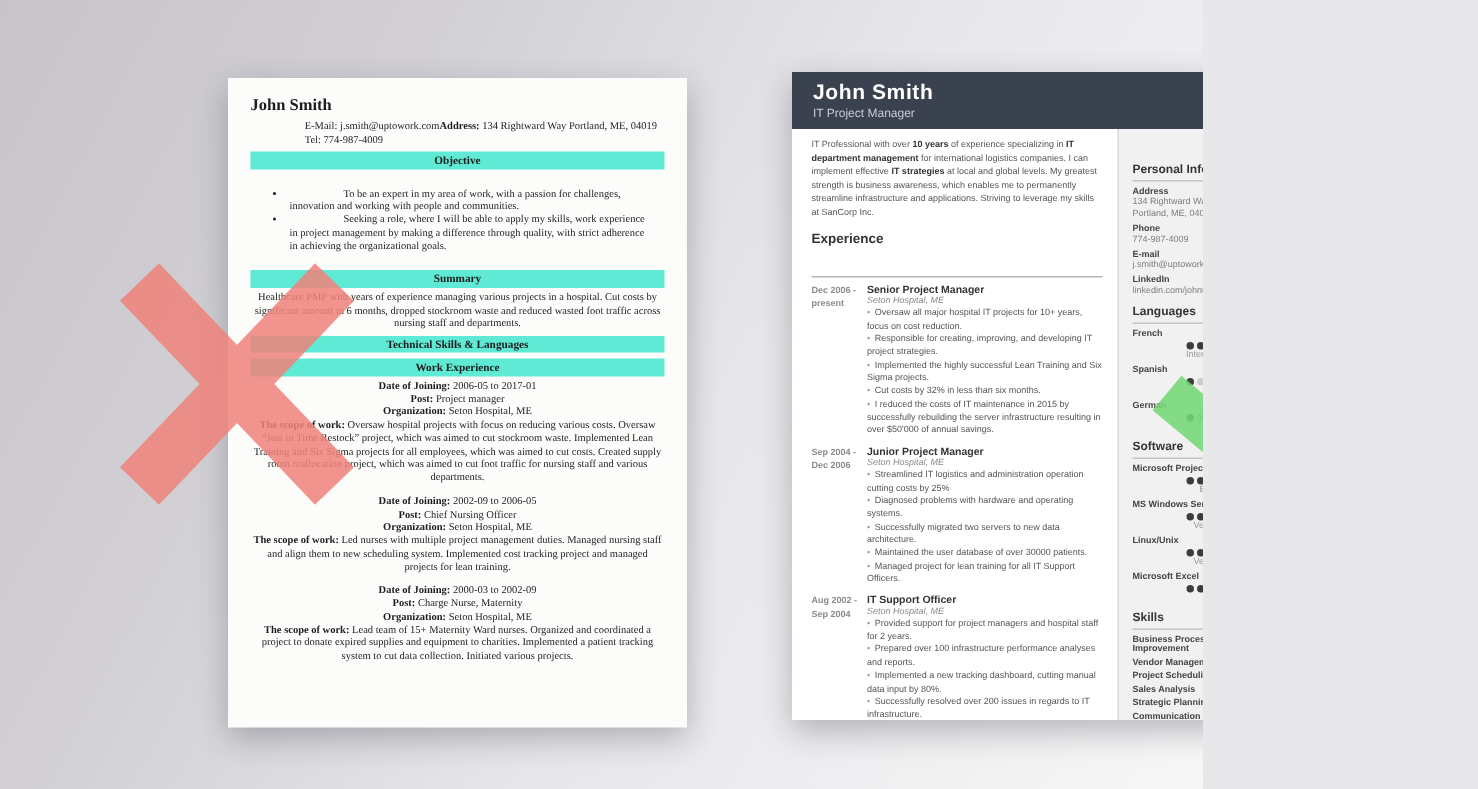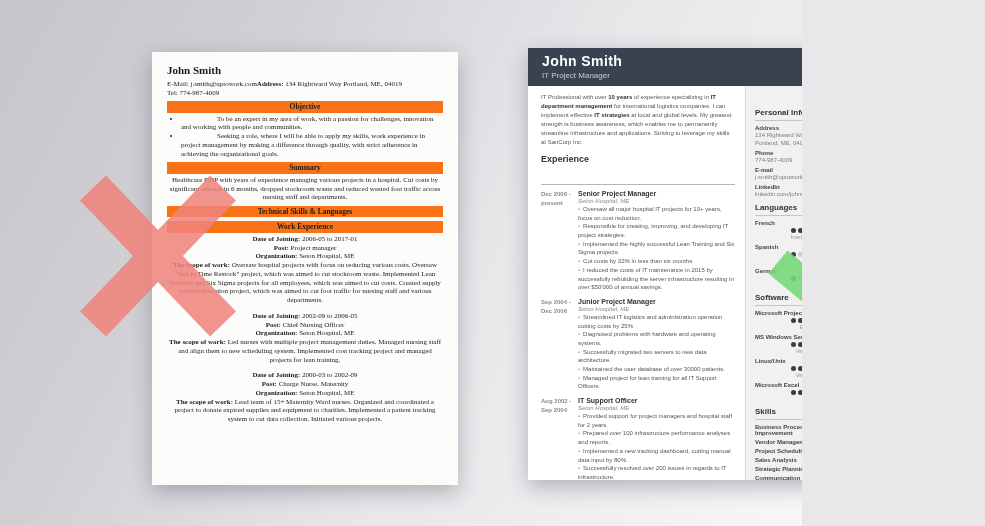--- a/index.html
+++ b/index.html
@@ -10,27 +10,27 @@
     font-family:"Liberation Sans", sans-serif;
   }
   
   .page-left {
     position:absolute; left:152px; top:52px; width:306px; height:433px;
     background:#fcfcfb; box-shadow:0 7px 20px rgba(40,40,55,.30);
     padding:12px 15px; font-family:"Liberation Serif", serif;
     font-size:7px; line-height:1.25; color:#1c1c1c; overflow:hidden;
   }
   .l-name { font-size:11px; font-weight:bold; margin-bottom:2px; }
-  .l-contact { display:flex; justify-content:flex-start; margin-bottom:0; }
+  .l-contact { display:flex; justify-content:flex-end; margin-bottom:0; }
   .l-contact-right { width:150px; }
   .l-sec-title {
-    background:#f97316; text-align:center; font-weight:bold; font-size:7.5px;
+    background:#5eead4; text-align:center; font-weight:bold; font-size:7.5px;
     padding:1px 0; margin:4px 0 2px;
   }
-  ul.l-bullets { list-style:disc; padding-left:14px; margin:0; }
+  ul.l-bullets { list-style:disc; padding-left:14px; margin:12px; }
   ul.l-bullets li { text-indent:36px; }
   ul.l-twocol { list-style:disc; display:flex; padding-left:14px; margin:0; }
   ul.l-twocol li { flex:1; text-indent:22px; }
   ul.l-twocol li + li { margin-left:22px; }
   .l-par { margin:0;text-align:center; }
   .l-job { margin:0 0 7px;text-align:center; }
   
   .page-right {
     position:absolute; left:528px; top:48px; width:305px; height:432px;
     background:#ffffff; box-shadow:0 7px 20px rgba(40,40,55,.30);

